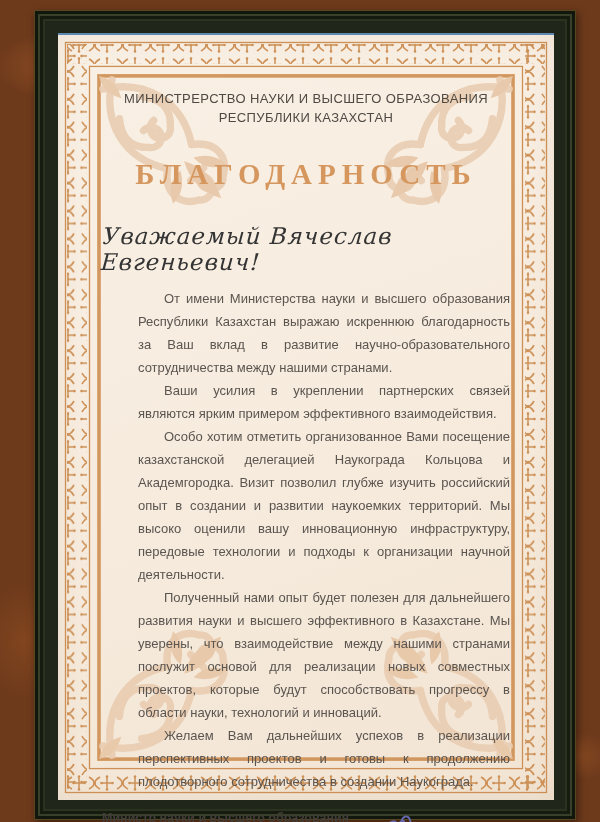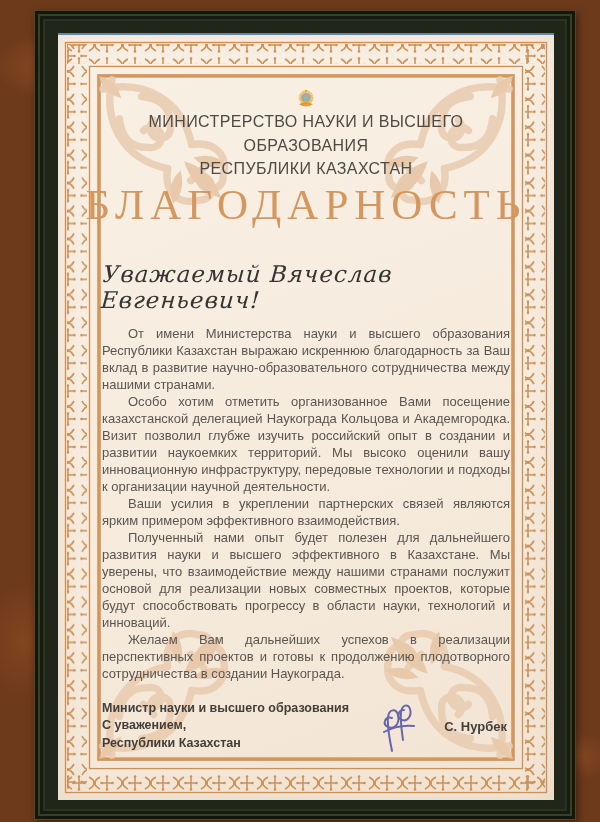--- a/index.html
+++ b/index.html
@@ -53,38 +53,39 @@
 
   
   .content {
     position: absolute; inset: 46px 44px;
     display: flex; flex-direction: column; align-items: center;
     color: #57504b;
   }
   .emblem { margin-top: 8px; }
   .ministry {
     margin-top: 1px; text-align: center;
-    font-size: 16px; line-height: 1.45; letter-spacing: .4px;
+    font-size: 13px; line-height: 1.45; letter-spacing: .4px;
     color: #4f4944;
   }
   .doc-title {
+    margin-top: 30px;
     font-family: "Liberation Serif", "DejaVu Serif", serif;
-    font-size: 43px; font-weight: 400; letter-spacing: 6px;
+    font-size: 29px; font-weight: 700; letter-spacing: 6px;
     color: #d5975e; white-space: nowrap;
   }
   .greeting {
     margin-top: 32px;
     font-family: "DejaVu Serif", serif;
     font-style: italic; font-size: 23px; letter-spacing: 1px;
     color: #343434; transform: skewX(-4deg);
   }
   .body-text { margin-top: 12px; width: 100%; }
   .body-text p {
-    font-size: 13px; line-height: 17px; text-align: justify;
-    text-indent: 26px; color: #5b5550;
+    font-size: 13px; line-height: 23px; text-align: justify;
+    text-indent: 26px; color: #5b5550; padding-left: 36px;
   }
   .sig-row {
     margin-top: 16px; width: 100%;
     display: flex; align-items: center;
   }
   .sig-block {
     font-size: 12.5px; font-weight: bold; line-height: 1.4; color: #423d38;
   }
   .sig-scribble { margin-left: auto; margin-right: 24px; }
   .sig-name {
@@ -186,22 +187,22 @@
         <div>МИНИСТРЕРСТВО НАУКИ И ВЫСШЕГО ОБРАЗОВАНИЯ</div>
         <div>РЕСПУБЛИКИ КАЗАХСТАН</div>
       </div>
 
       <div class="doc-title">БЛАГОДАРНОСТЬ</div>
 
       <div class="greeting">Уважаемый Вячеслав Евгеньевич!</div>
 
       <div class="body-text">
         <p>От имени Министерства науки и высшего образования Республики Казахстан выражаю искреннюю благодарность за Ваш вклад в развитие научно-образовательного сотрудничества между нашими странами.</p>
+        <p>Ваши усилия в укреплении партнерских связей являются ярким примером эффективного взаимодействия.</p>
         <p>Особо хотим отметить организованное Вами посещение казахстанской делегацией Наукограда Кольцова и Академгородка. Визит позволил глубже изучить российский опыт в создании и развитии наукоемких территорий. Мы высоко оценили вашу инновационную инфраструктуру, передовые технологии и подходы к организации научной деятельности.</p>
-        <p>Ваши усилия в укреплении партнерских связей являются ярким примером эффективного взаимодействия.</p>
         <p>Полученный нами опыт будет полезен для дальнейшего развития науки и высшего эффективного в Казахстане. Мы уверены, что взаимодействие между нашими странами послужит основой для реализации новых совместных проектов, которые будут способствовать прогрессу в области науки, технологий и инноваций.</p>
         <p>Желаем Вам дальнейших успехов в реализации перспективных проектов и готовы к продолжению плодотворного сотрудничества в создании Наукограда.</p>
       </div>
 
       <div class="sig-row">
         <div class="sig-block">
           <div>Министр науки и высшего образования</div>
           <div>С уважением,</div>
           <div>Республики Казахстан</div>
         </div>

